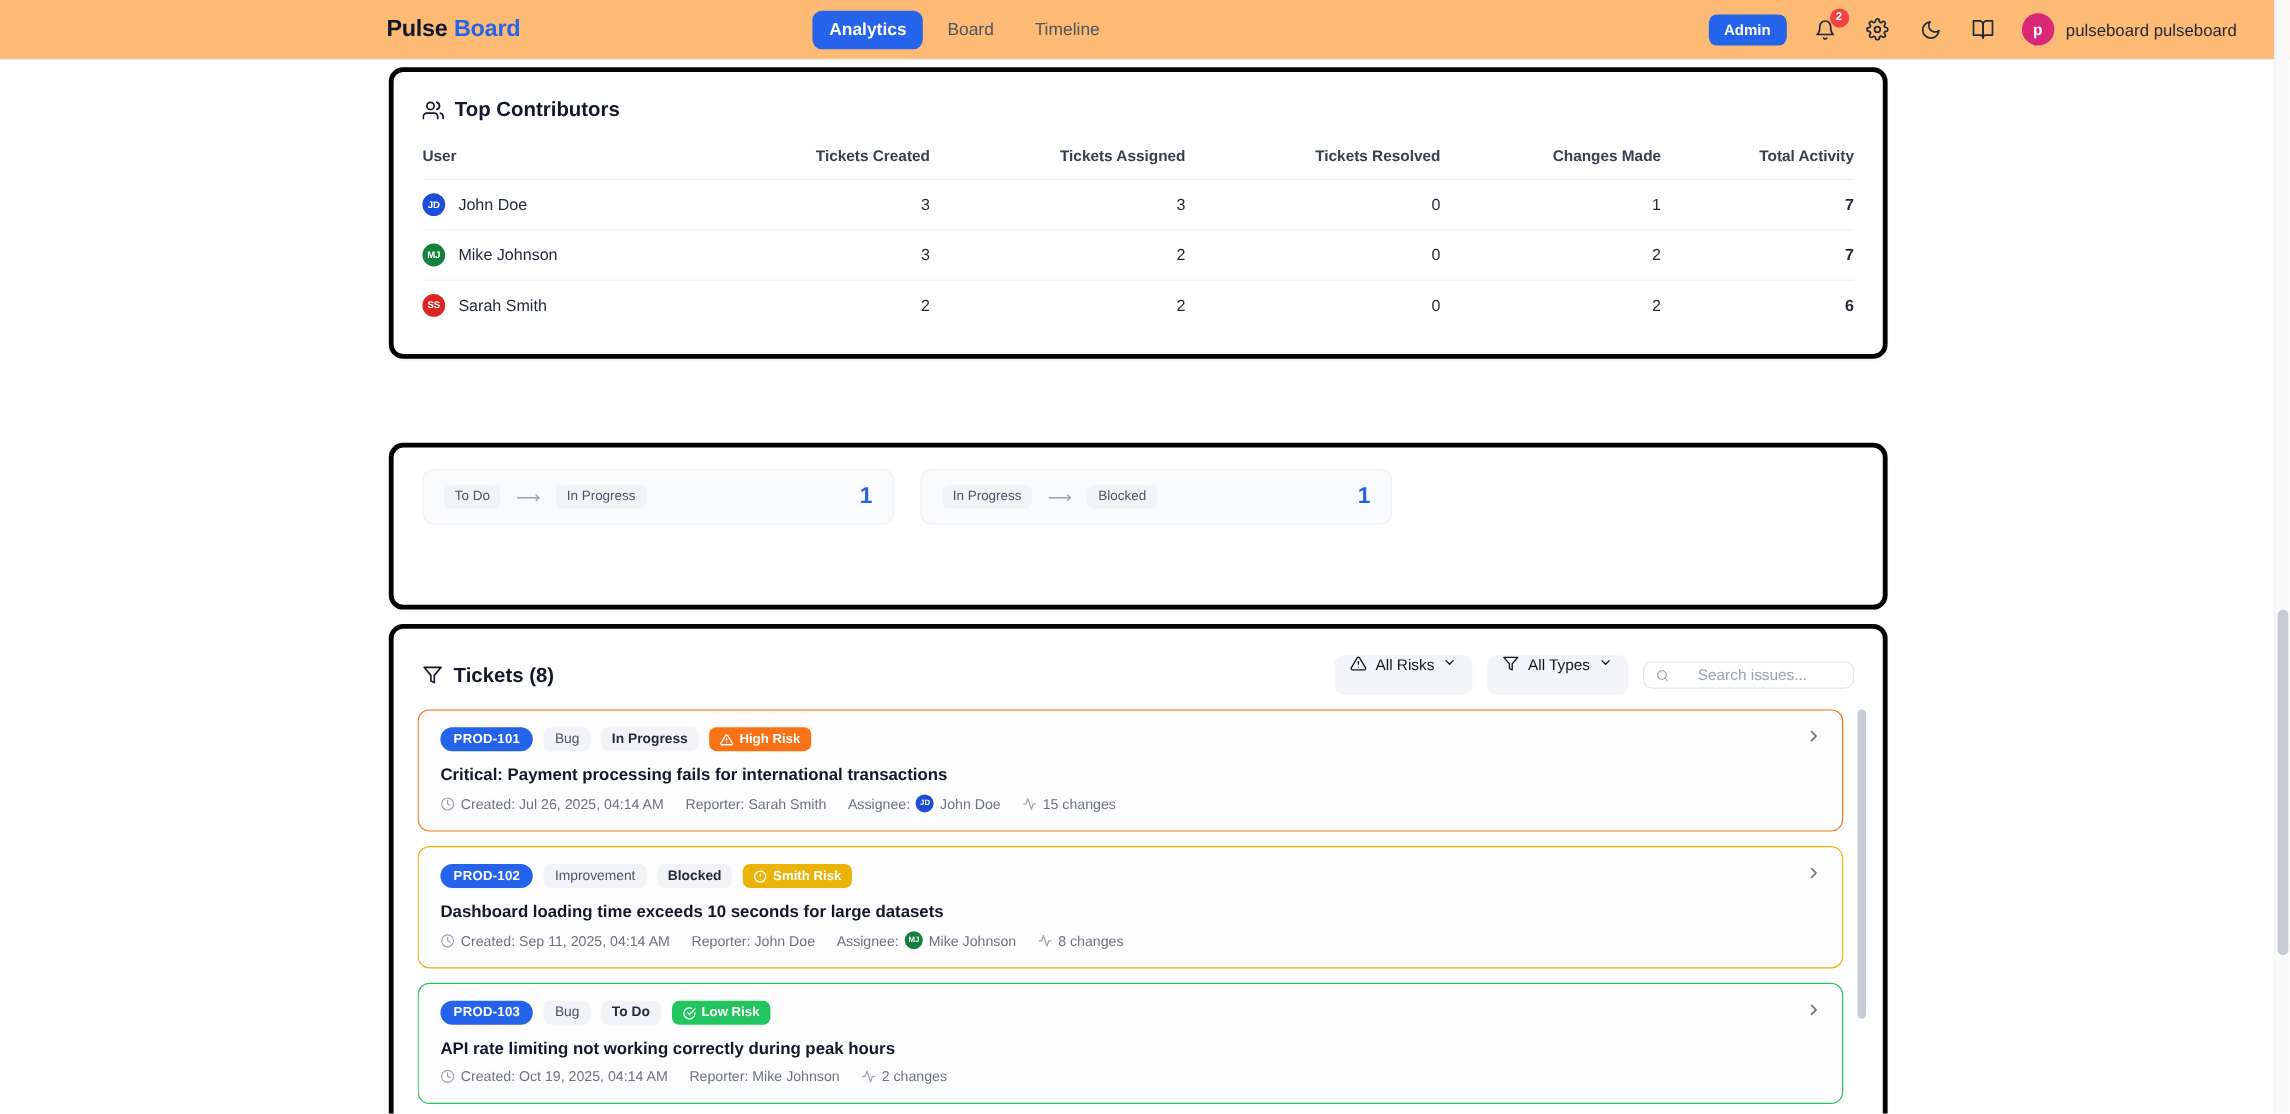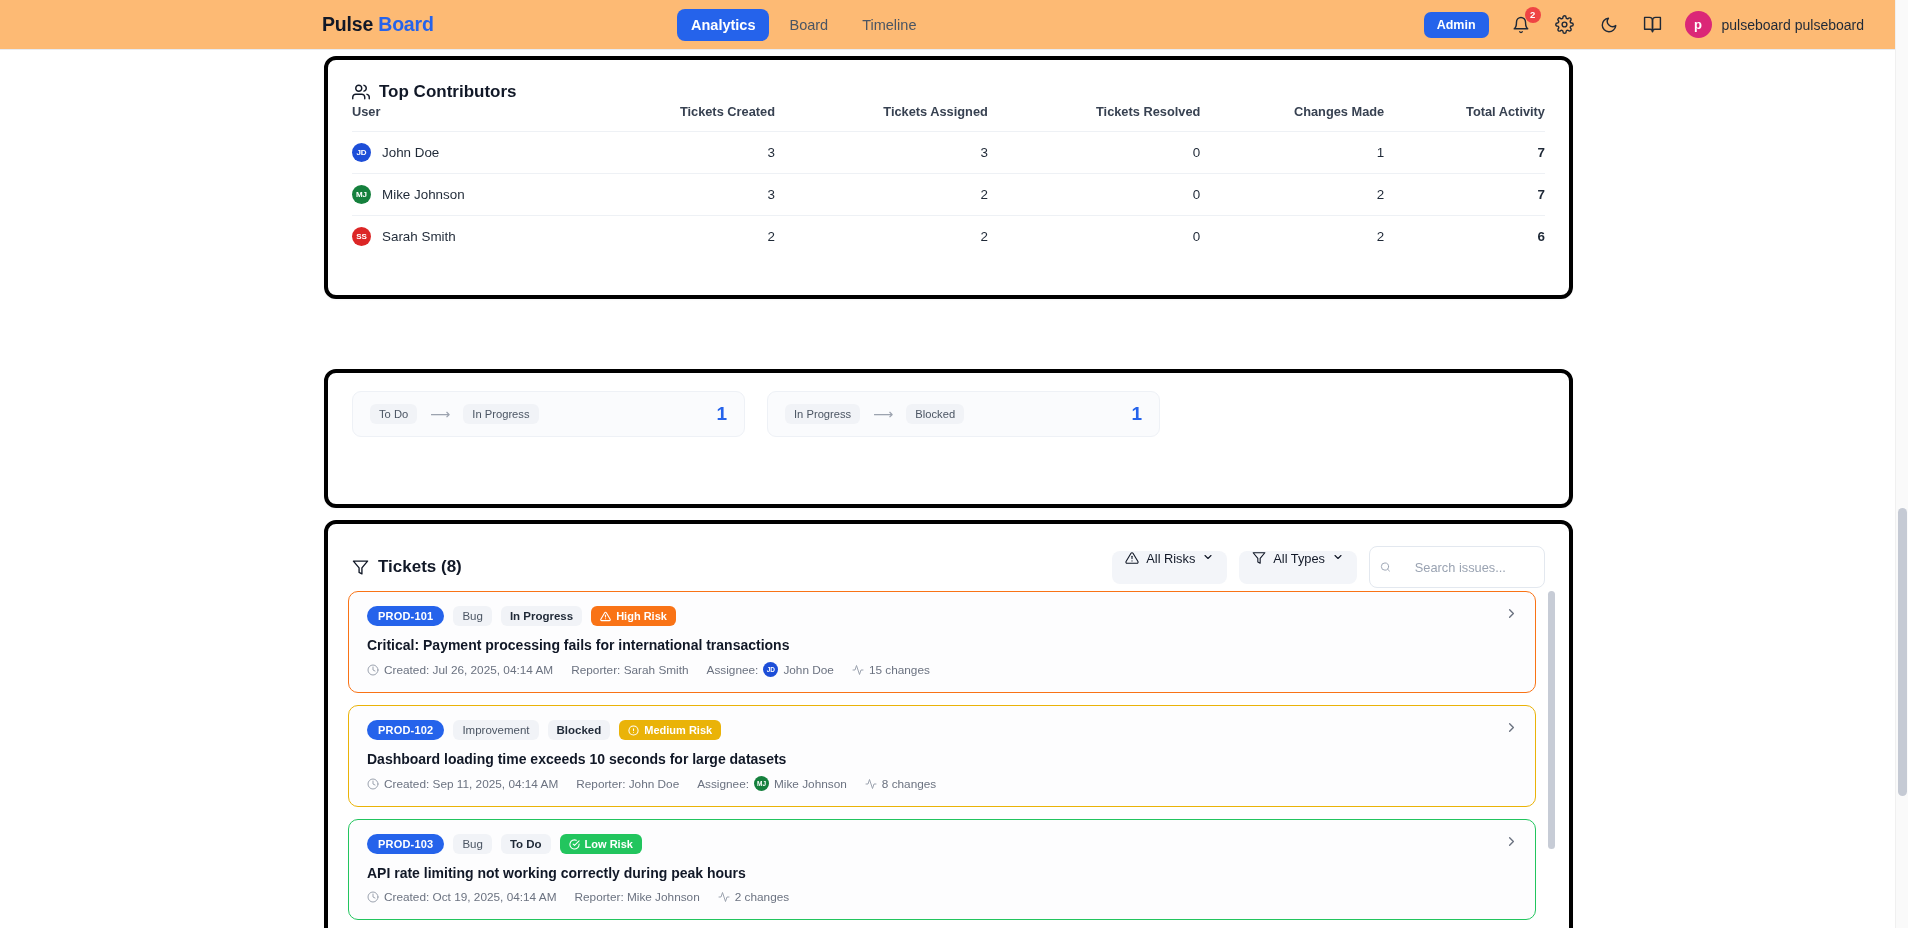--- a/index.html
+++ b/index.html
@@ -128,21 +128,21 @@
 
   .card-title {
     display: flex; align-items: center; gap: 9px;
     font-size: 17px; font-weight: 700; color: #111827;
     padding: 22px 24px 0 24px;
   }
 
   
   table.contrib {
     width: calc(100% - 48px);
-    margin: 2px 24px 0 24px;
+    margin: 20px 24px 0 24px;
     border-collapse: collapse;
   }
   table.contrib th {
     font-size: 12.8px;
     font-weight: 700;
     color: #374151;
     text-align: right;
     padding: 0 0 12px 0;
     white-space: nowrap;
   }
@@ -213,21 +213,21 @@
     padding: 0 13px;
     font-size: 12.8px;
     color: #111827;
     font-weight: 400;
     cursor: pointer;
     white-space: nowrap;
     font-family: "Liberation Sans", sans-serif;
   }
   .search-wrap {
     position: relative;
-    width: 176px; height: 42px;
+    width: 176px; height: 23px;
     border: 1px solid #e3e8ef;
     border-radius: 8px;
     display: flex; align-items: center;
     padding: 0 10px;
     gap: 24px;
     background: #fff;
   }
   .search-wrap input {
     border: none; outline: none;
     font-size: 12.8px;
@@ -561,21 +561,21 @@
           <div class="chips">
             <span class="chip-key">PROD-102</span>
             <span class="chip-plain">Improvement</span>
             <span class="chip-plain dark">Blocked</span>
             <span class="chip-risk medium">
               <svg width="11" height="11" viewBox="0 0 24 24" fill="none" stroke="#fff" stroke-width="2.3" stroke-linecap="round" stroke-linejoin="round">
                 <circle cx="12" cy="12" r="10"></circle>
                   <line x1="12" y1="8" x2="12" y2="12"></line>
                   <line x1="12" y1="16" x2="12.01" y2="16"></line>
               </svg>
-              <span>Medium Risk</span>
+              <span>Smith Risk</span>
             </span>
           </div>
           <div class="t-title">Dashboard loading time exceeds 10 seconds for large datasets</div>
           <div class="t-meta">
             <span class="mi">
               <svg width="12" height="12" viewBox="0 0 24 24" fill="none" stroke="#9ca3af" stroke-width="2" stroke-linecap="round" stroke-linejoin="round">
                 <circle cx="12" cy="12" r="10"></circle>
                   <polyline points="12 6 12 12 16 14"></polyline>
               </svg>
               <span>Created: Sep 11, 2025, 04:14 AM</span>

